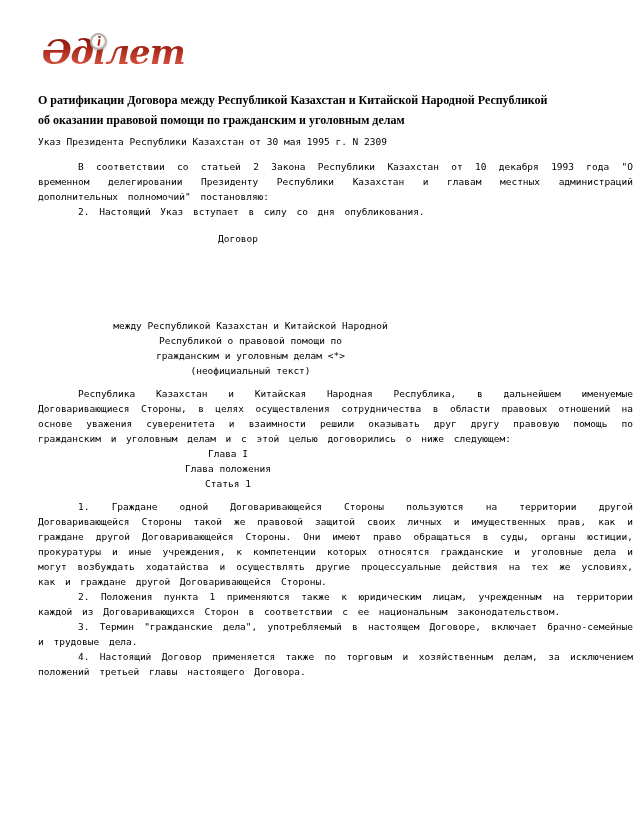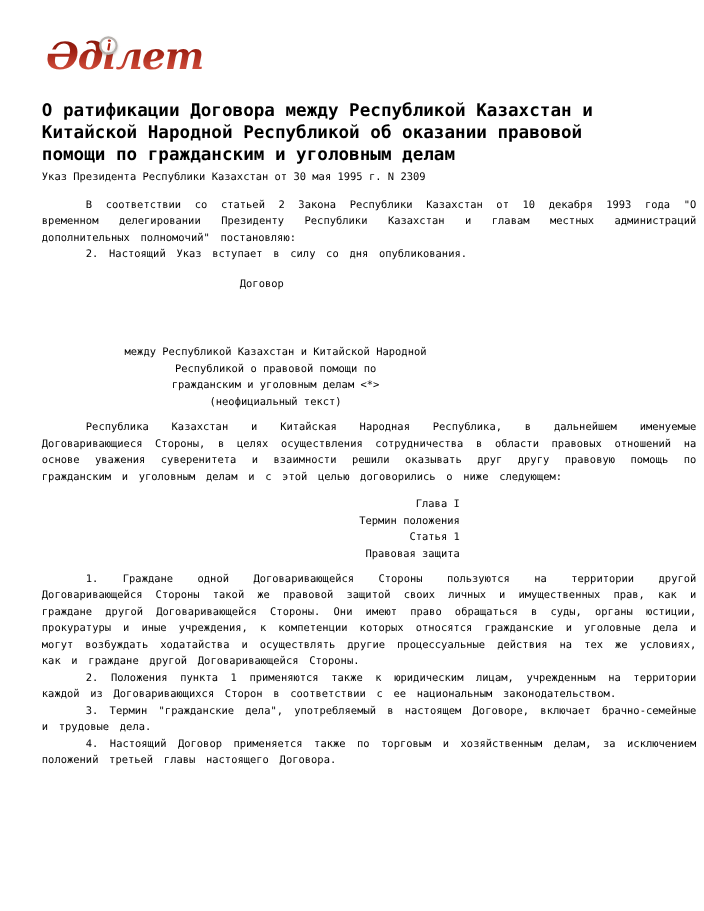--- a/index.html
+++ b/index.html
@@ -69,23 +69,24 @@
     width: 3px;
     height: 2px;
     border-radius: 50%;
     background: #b02413;
   }
 
   
   .doc-title {
     margin: 14px 0 0 0;
     max-width: 562px;
-    font-size: 16px;
+    font-size: 12px;
     font-weight: bold;
     line-height: 20px;
+    font-family: Liberation Serif, serif;
   }
   .meta {
     margin: 4px 0 0 0;
     font-size: 9.5px;
     line-height: 15px;
   }
   .para {
     margin: 0;
     width: 595px;
     font-size: 9.5px;
@@ -105,30 +106,29 @@
   .sig-line2 { padding-left: 42px; }
 
   .treaty-label {
     margin-top: 12px;
     width: 400px;
     text-align: center;
     font-size: 9.5px;
     line-height: 15px;
   }
   .treaty-title {
-    margin-top: 47px;
+    margin-top: 72px;
     width: 425px;
     text-align: center;
     font-size: 9.5px;
     line-height: 15px;
   }
   .chapter {
-    margin-top: 10px;
     width: 380px;
-    text-align: right;
+    text-align: center;
     font-size: 9.5px;
     line-height: 15px;
   }
 </style>
 </head>
 <body>
 
 <div class="page">
 
   <div class="logo">
@@ -152,23 +152,22 @@
     <div>между Республикой Казахстан и Китайской Народной</div>
     <div>Республикой о правовой помощи по</div>
     <div>гражданским и уголовным делам &lt;*&gt;</div>
     <div>(неофициальный текст)</div>
   </div>
 
   <p class="para mt8">Республика Казахстан и Китайская Народная Республика, в дальнейшем именуемые Договаривающиеся Стороны, в целях осуществления сотрудничества в области правовых отношений на основе уважения суверенитета и взаимности решили оказывать друг другу правовую помощь по гражданским и уголовным делам и с этой целью договорились о ниже следующем:</p>
 
   <div class="chapter">
     <div>Глава I</div>
-    <div>Термин положения</div>
+    <div>Глава положения</div>
     <div>Статья 1</div>
-    <div>Правовая защита</div>
   </div>
 
   <p class="para mt8">1. Граждане одной Договаривающейся Стороны пользуются на территории другой Договаривающейся Стороны такой же правовой защитой своих личных и имущественных прав, как и граждане другой Договаривающейся Стороны. Они имеют право обращаться в суды, органы юстиции, прокуратуры и иные учреждения, к компетенции которых относятся гражданские и уголовные дела и могут возбуждать ходатайства и осуществлять другие процессуальные действия на тех же условиях, как и граждане другой Договаривающейся Стороны.</p>
   <p class="para">2. Положения пункта 1 применяются также к юридическим лицам, учрежденным на территории каждой из Договаривающихся Сторон в соответствии с ее национальным законодательством.</p>
   <p class="para">3. Термин "гражданские дела", употребляемый в настоящем Договоре, включает брачно-семейные и трудовые дела.</p>
   <p class="para">4. Настоящий Договор применяется также по торговым и хозяйственным делам, за исключением положений третьей главы настоящего Договора.</p>
 
 </div>
 
 </body></html>

